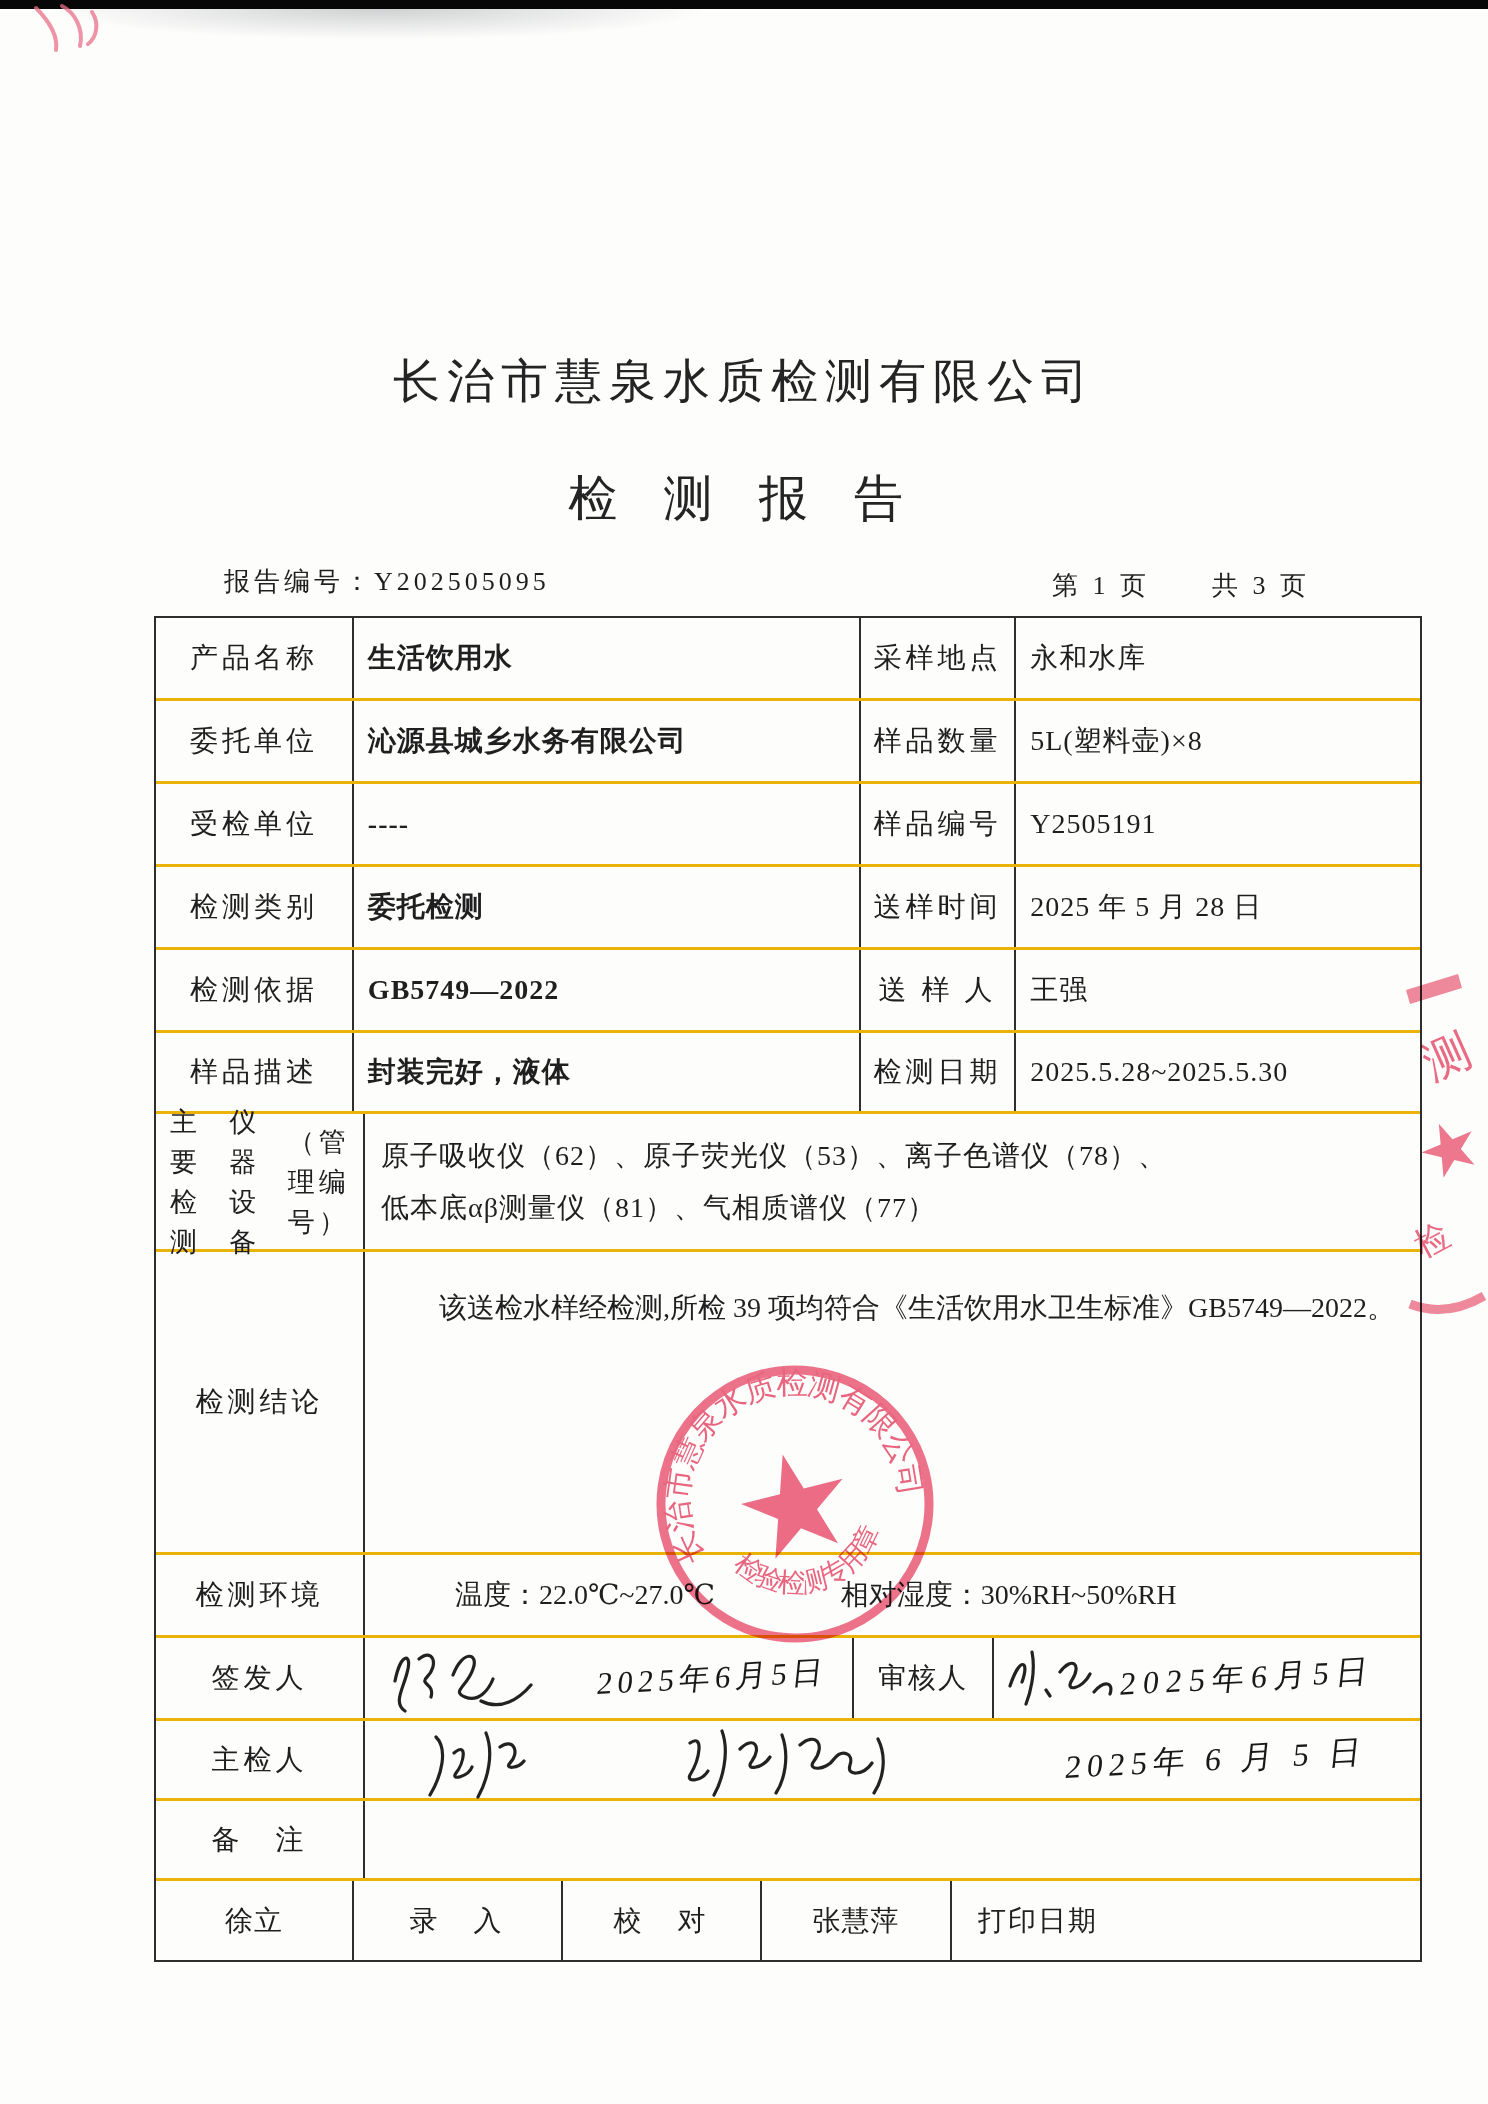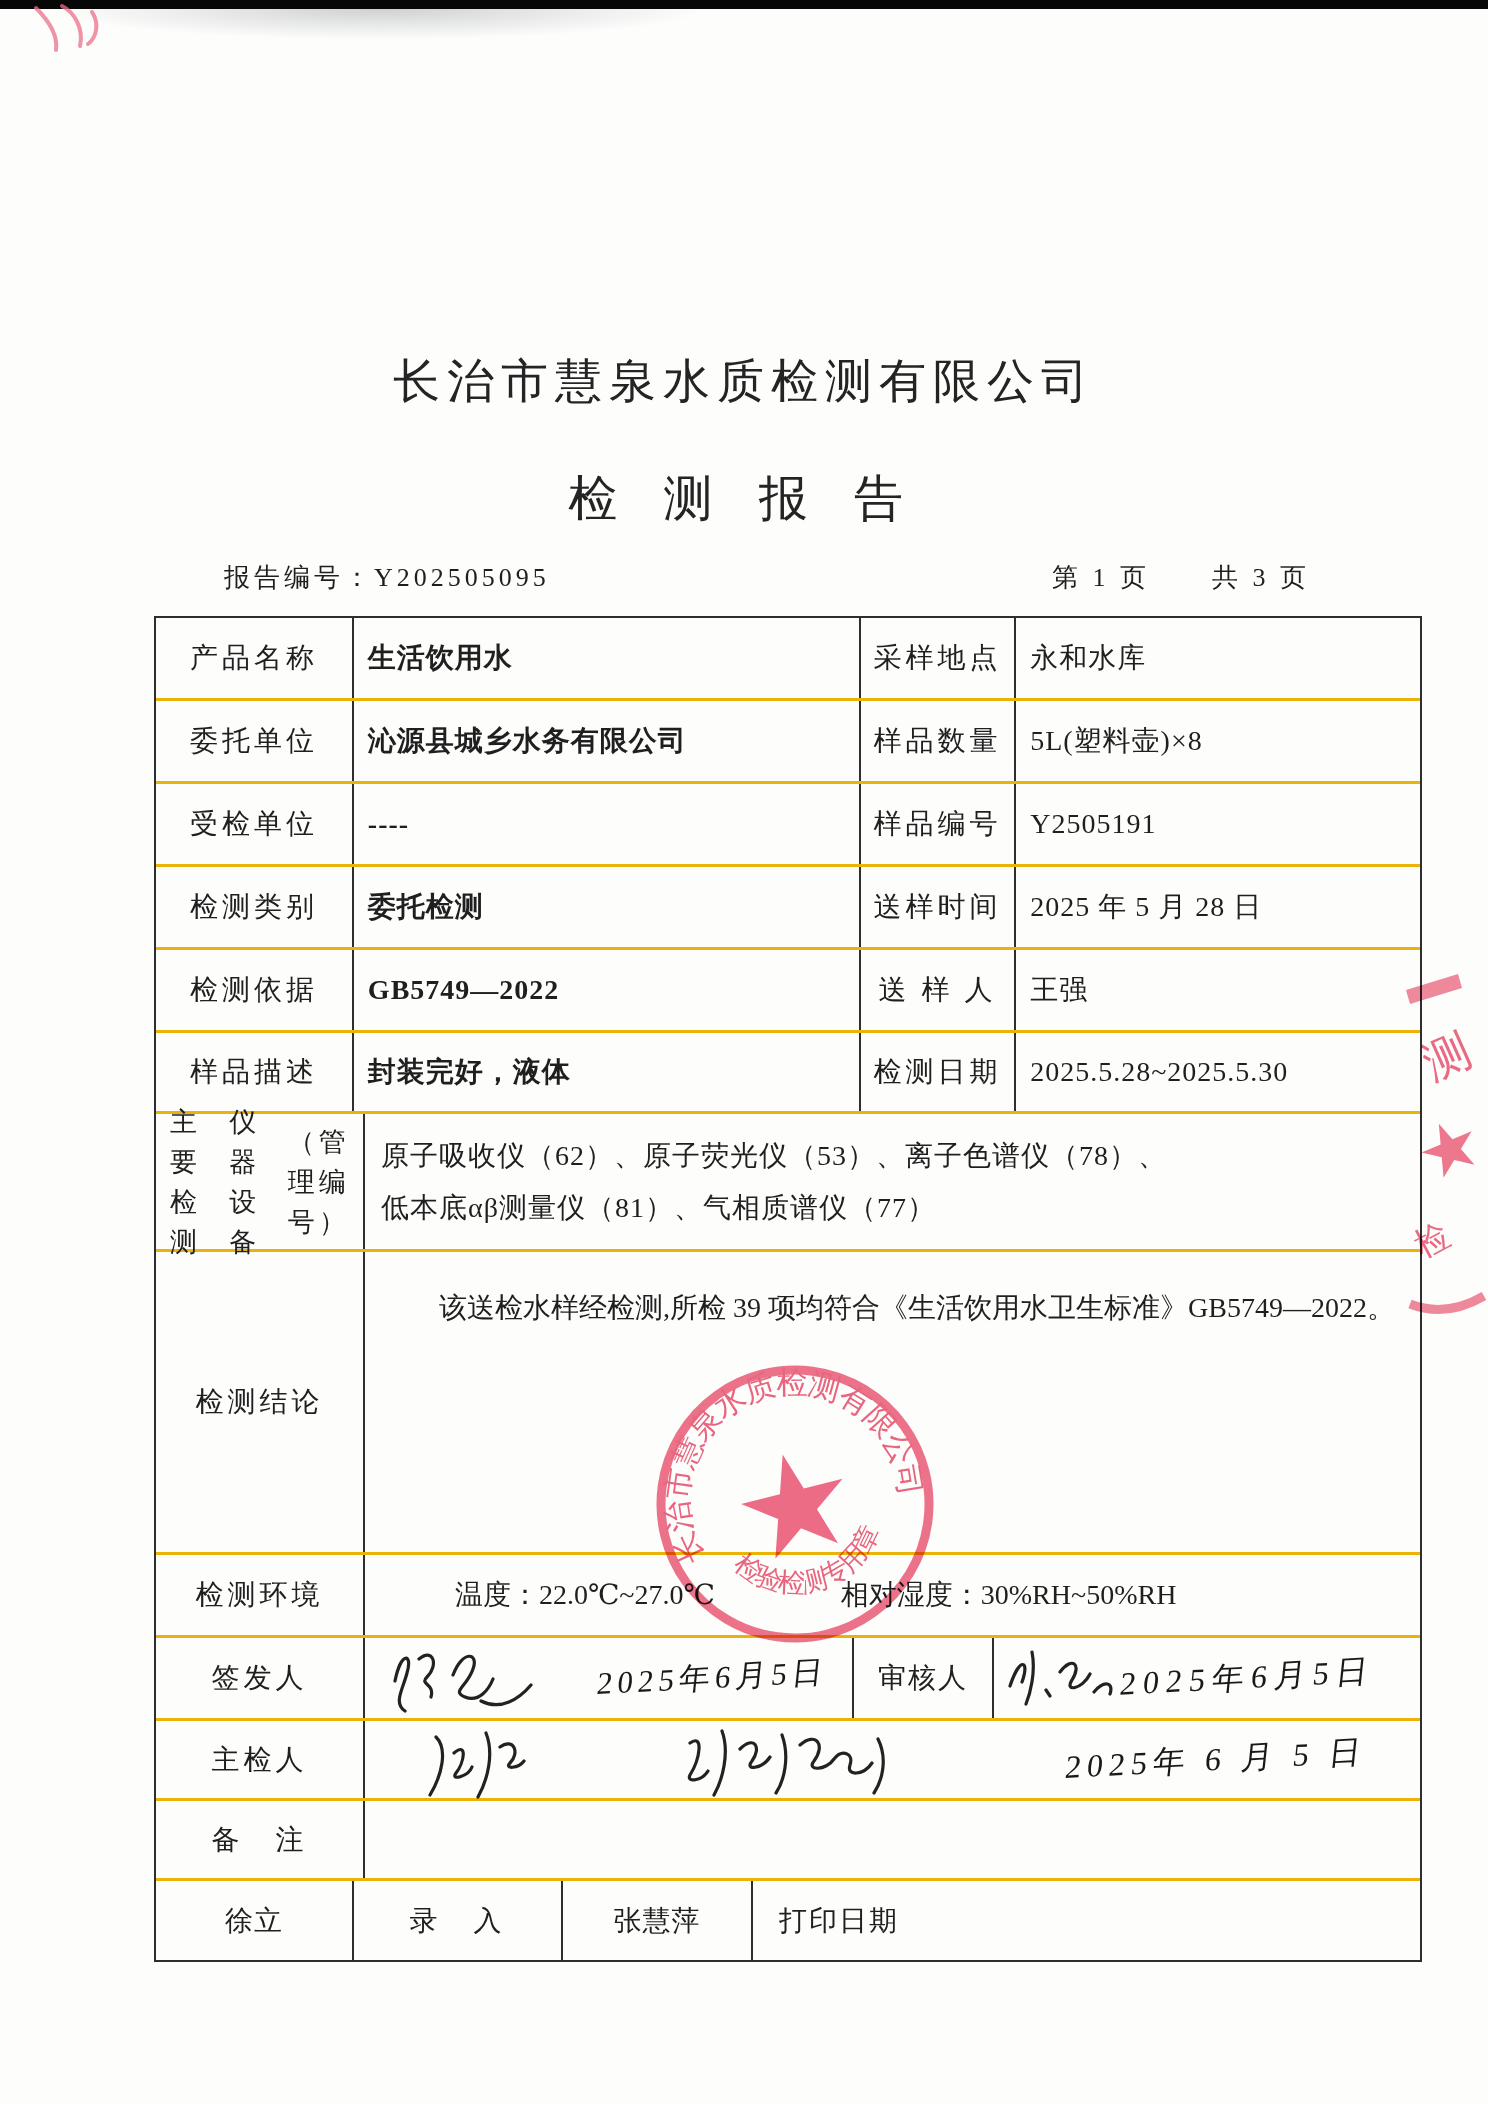--- a/index.html
+++ b/index.html
@@ -11,21 +11,21 @@
   .corner-marks{position:absolute;top:2px;left:22px;}
 
   .title{position:absolute;top:350px;left:0;width:100%;text-align:center;
         font-size:47px;letter-spacing:7px;color:#242424;}
   .subtitle{position:absolute;top:466px;left:0;width:100%;text-align:center;
         font-size:49px;letter-spacing:17px;color:#242424;}
 
   .meta{position:absolute;top:560px;left:224px;width:1086px;display:flex;
         justify-content:space-between;align-items:center;font-size:26px;}
   .meta .rep{letter-spacing:4px;}
-  .pageinfo{display:flex;gap:62px;letter-spacing:4px;}
+  .pageinfo{display:flex;gap:62px;letter-spacing:4px;margin-top:8px;}
 
   .tbl{position:absolute;left:154px;top:616px;width:1268px;border:2px solid #2e2e2e;box-sizing:border-box;}
   .tr{display:flex;border-bottom:3px solid #eab308;}
   .tr:last-child{border-bottom:none;}
   .td{border-right:2px solid #2e2e2e;box-sizing:border-box;display:flex;align-items:center;
       font-size:28px;position:relative;}
   .td:last-child{border-right:none;}
   .td.label{justify-content:center;letter-spacing:4px;text-align:center;}
   .td.value{padding-left:14px;letter-spacing:1px;}
   .w1{width:209px;}.w2{width:535px;font-weight:bold;}.w3{width:164px;}.w4{width:426px;}
@@ -178,20 +178,21 @@
     </div>
 
     <div class="tr" style="height:77px;">
       <div class="td label w1">备　注</div>
       <div class="td wWide value"></div>
     </div>
 
     <div class="tr" style="height:79px;">
       <div class="td label" style="width:198px;letter-spacing:1px;">徐立</div>
       <div class="td label" style="width:209px;">录　入</div>
+      <div class="td label" style="width:199px;">校　对</div>
       <div class="td label" style="width:190px;letter-spacing:1px;">张慧萍</div>
       <div class="td label" style="width:172px;letter-spacing:2px;">打印日期</div>
     </div>
 
   </div>
 
   <svg class="stamp" width="300" height="300" viewBox="0 0 300 300">
     <g transform="rotate(-14 150 152)">
       <circle cx="150" cy="152" r="134" fill="none" stroke="#e8516f" stroke-width="9" opacity="0.92"></circle>
       <defs>

